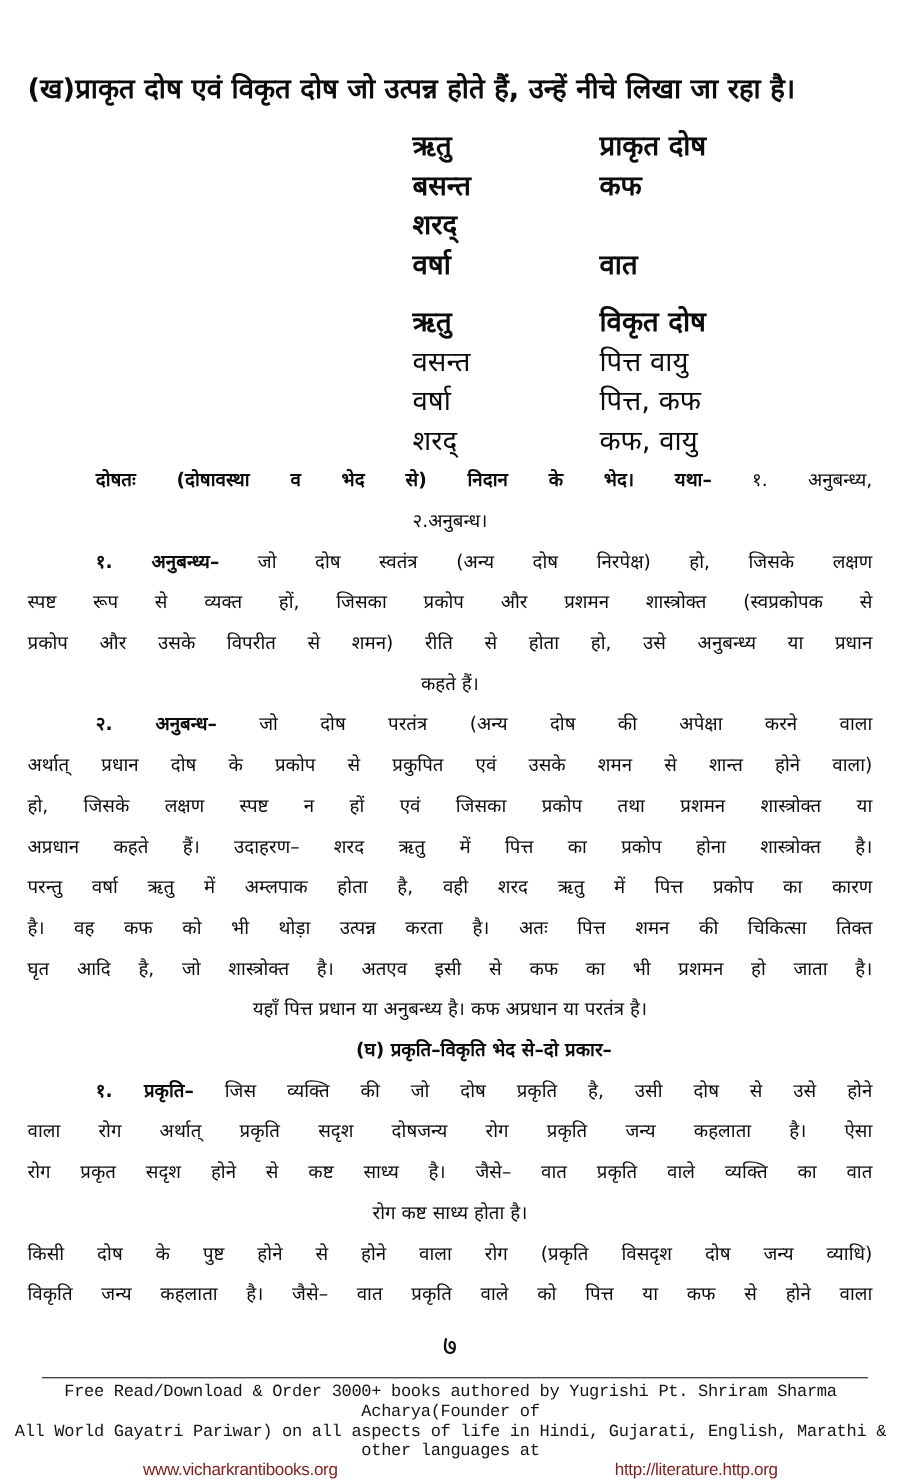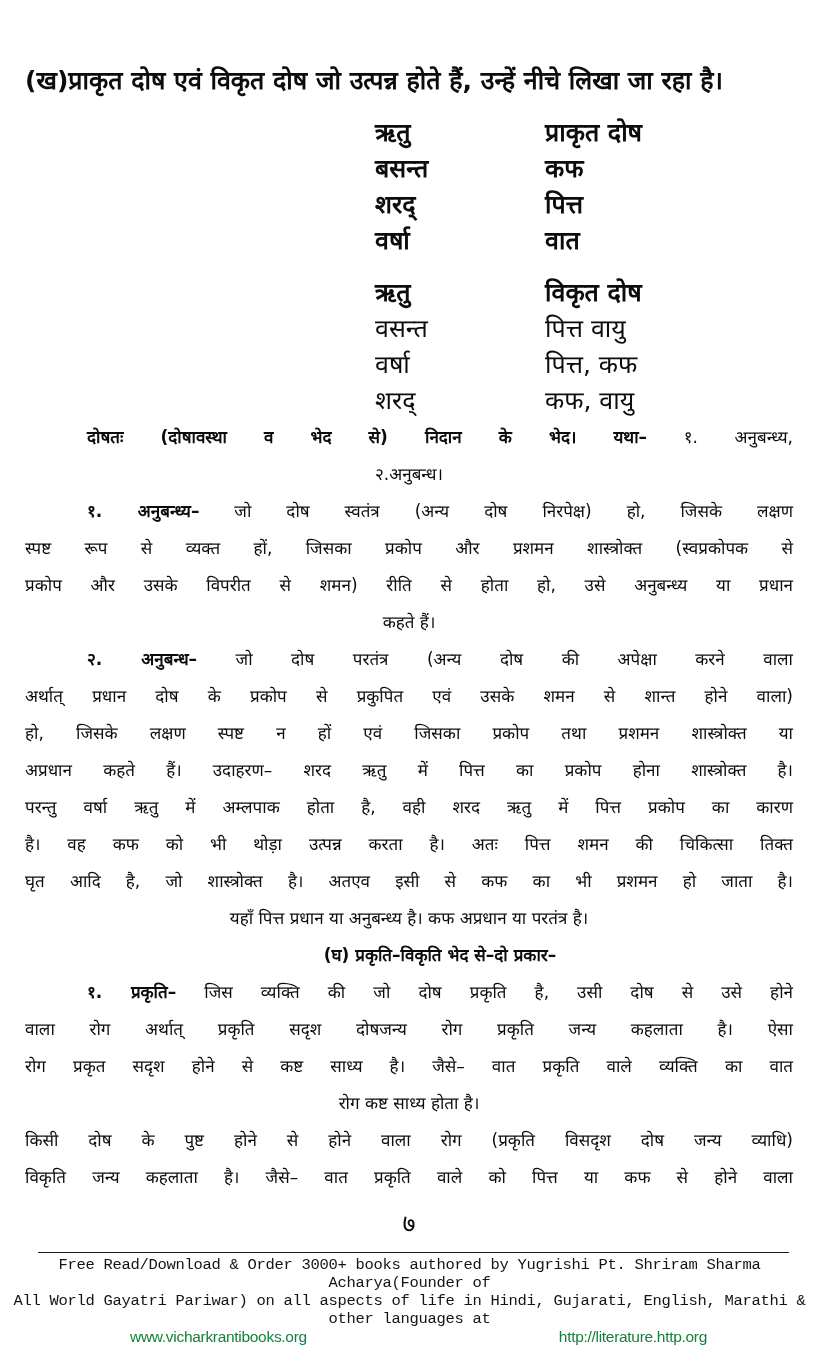--- a/index.html
+++ b/index.html
@@ -72,21 +72,21 @@
     text-align: center;
   }
   .footer-urls {
     display: flex;
     justify-content: space-between;
     margin: 0 112px 0 130px;
     font-family: "Liberation Sans", sans-serif;
     font-size: 15.5px;
     line-height: 18px;
     letter-spacing: -0.3px;
-    color: #15803d;
+    color: #7f1d1d;
   }
 </style>
 </head>
 <body>
 
 <div class="page">
   <div class="content">
 
     <div class="heading">(ख)प्राकृत दोष एवं विकृत दोष जो उत्पन्न होते हैं, उन्हें नीचे लिखा जा रहा है।</div>
 
@@ -94,21 +94,20 @@
       <div class="trow">
         <div class="tcell-season">ऋतु</div>
         <div class="tcell-dosha">प्राकृत दोष</div>
       </div>
       <div class="trow">
         <div class="tcell-season">बसन्त</div>
         <div class="tcell-dosha">कफ</div>
       </div>
       <div class="trow">
         <div class="tcell-season">शरद्</div>
-        <div class="tcell-dosha">पित्त</div>
       </div>
       <div class="trow">
         <div class="tcell-season">वर्षा</div>
         <div class="tcell-dosha">वात</div>
       </div>
     </div>
 
     <div class="tbl tbl2-gap">
       <div class="trow thead">
         <div class="tcell-season">ऋतु</div>

